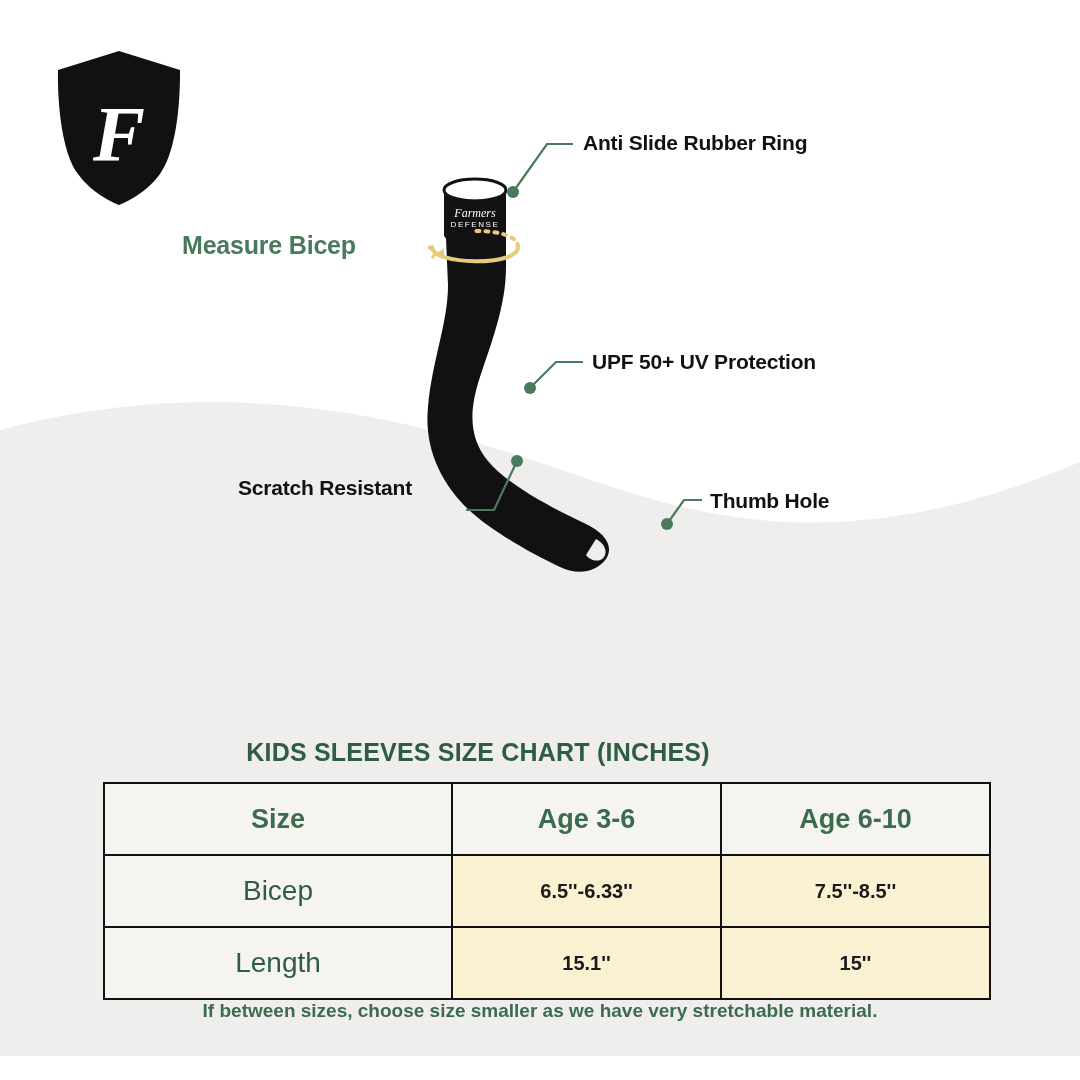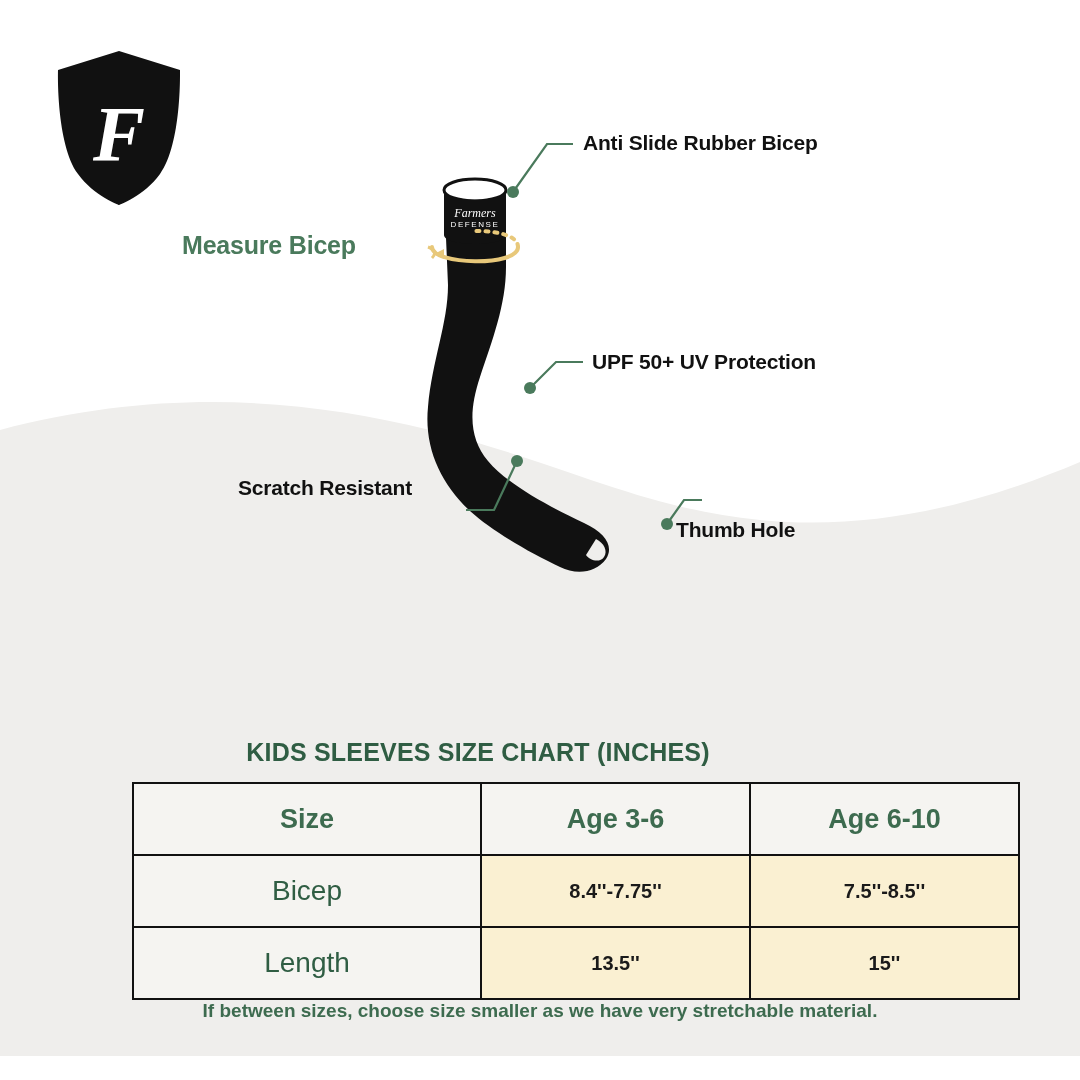--- a/index.html
+++ b/index.html
@@ -64,21 +64,21 @@
     white-space: nowrap;
     z-index: 6;
     letter-spacing: -0.2px;
   }
   .callout-label.green {
     color: #4a7a5c;
     font-size: 25px;
   }
   #lbl-anti-slide { left: 583px; top: 131px; }
   #lbl-upf       { left: 592px; top: 350px; }
-  #lbl-thumb     { left: 676px; top: 489px; margin-top: 29px; }
+  #lbl-thumb     { left: 710px; top: 489px; }
   #lbl-scratch   { left: 218px; top: 476px; right: auto; margin-left: 20px; }
   #lbl-measure   { left: 182px; top: 231px; }
 
   
   #chart-title {
     position: absolute;
     left: 0;
     top: 738px;
     width: 956px;
     text-align: center;
@@ -89,21 +89,20 @@
     z-index: 6;
   }
   #size-table {
     position: absolute;
     left: 103px;
     top: 782px;
     width: 874px;
     border-collapse: collapse;
     z-index: 6;
     table-layout: fixed;
-    margin-left: 29px;
   }
   #size-table td {
     border: 2px solid #111111;
     height: 68px;
     text-align: center;
     vertical-align: middle;
   }
   #size-table .col-label { width: 344px; }
   #size-table .col-val { width: 265px; }
   .hdr-cell {
@@ -190,43 +189,43 @@
 
     <path d="M702,500 L684,500 L667,524" fill="none" stroke="#4a7a5c" stroke-width="2.2"></path>
     <circle cx="667" cy="524" r="6" fill="#4a7a5c"></circle>
 
     <path d="M466,510 L494,510 L517,461" fill="none" stroke="#4a7a5c" stroke-width="2.2"></path>
     <circle cx="517" cy="461" r="6" fill="#4a7a5c"></circle>
 
     <path d="M428,247 C436,250 436,254 432,258" fill="none" stroke="#e8c87a" stroke-width="3"></path>
   </svg>
 
-  <div class="callout-label" id="lbl-anti-slide">Anti Slide Rubber Bicep</div>
+  <div class="callout-label" id="lbl-anti-slide">Anti Slide Rubber Ring</div>
   <div class="callout-label" id="lbl-upf">UPF 50+ UV Protection</div>
   <div class="callout-label" id="lbl-thumb">Thumb Hole</div>
   <div class="callout-label" id="lbl-scratch">Scratch Resistant</div>
   <div class="callout-label green" id="lbl-measure">Measure Bicep</div>
 
   <div id="chart-title">KIDS SLEEVES SIZE CHART (INCHES)</div>
 
   <table id="size-table">
     <tbody>
       <tr>
         <td class="hdr-cell col-label">Size</td>
         <td class="hdr-cell col-val">Age 3-6</td>
         <td class="hdr-cell col-val">Age 6-10</td>
       </tr>
       <tr>
         <td class="rowlabel-cell">Bicep</td>
-        <td class="val-cell">8.4''-7.75''</td>
+        <td class="val-cell">6.5''-6.33''</td>
         <td class="val-cell">7.5''-8.5''</td>
       </tr>
       <tr>
         <td class="rowlabel-cell">Length</td>
-        <td class="val-cell">13.5''</td>
+        <td class="val-cell">15.1''</td>
         <td class="val-cell">15''</td>
       </tr>
     </tbody>
   </table>
 
   <div id="footnote">If between sizes, choose size smaller as we have very stretchable material.</div>
 
 </div>
 
 </body></html>

